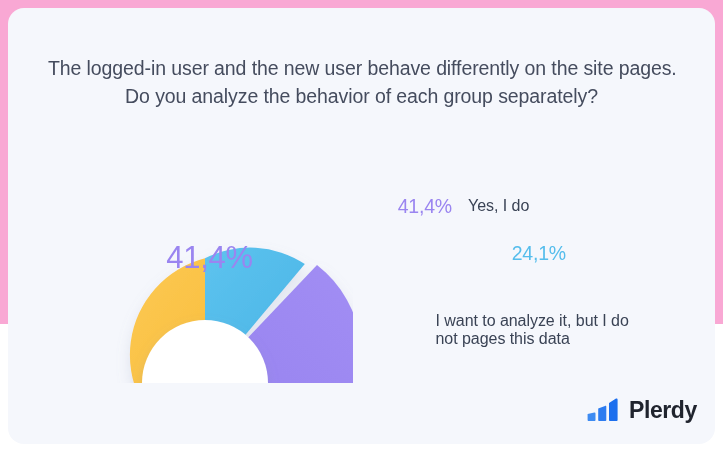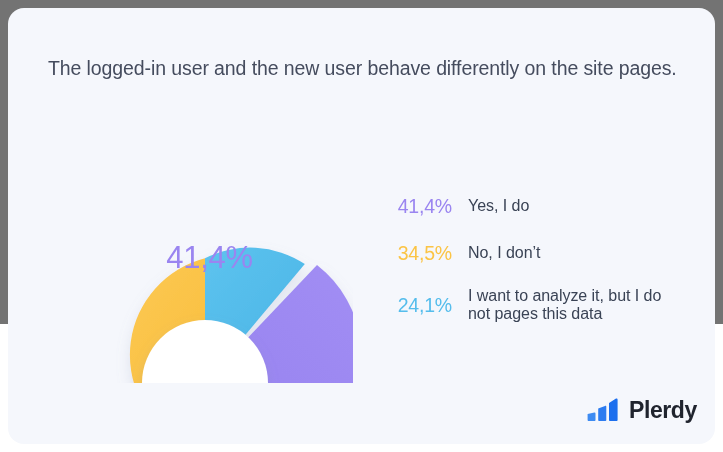--- a/index.html
+++ b/index.html
@@ -12,21 +12,21 @@
     height: 452px;
     overflow: hidden;
     font-family: "Liberation Sans", sans-serif;
     -webkit-font-smoothing: antialiased;
   }
 
   .page {
     position: relative;
     width: 723px;
     height: 324px;
-    background: #737373;
+    background: #f9a8d4;
   }
 
   .card {
     position: absolute;
     left: 8px;
     top: 8px;
     width: 707px;
     height: 436px;
     background: #F5F7FC;
     border-radius: 16px;
@@ -90,21 +90,21 @@
     position: absolute;
     left: 372px;
     top: 185px;
     width: 300px;
   }
   .legend-row {
     display: flex;
     align-items: center;
     margin-bottom: 21px;
   }
-  .legend-row:last-child { margin-bottom: 16px; }
+  .legend-row:last-child { margin-bottom: 16px; flex-direction: column; }
   .legend-pct {
     width: 72px;
     flex: 0 0 72px;
     text-align: right;
     font-size: 19.5px;
     font-weight: 400;
     letter-spacing: -0.2px;
     line-height: 26px;
   }
   .legend-label {
@@ -140,20 +140,21 @@
   }
 </style>
 </head>
 <body>
 
 <div class="page">
   <div class="card">
 
     <div class="title">
       <span class="line">The logged-in user and the new user behave differently on the site pages.</span>
+      <span class="line">Do you analyze the behavior of each group separately?</span>
     </div>
 
     <div class="chart-wrap">
       <svg class="chart-svg" viewBox="0 0 285 250">
         <defs>
           <linearGradient id="gradYellow" x1="0" y1="0" x2="0.6" y2="1">
             <stop offset="0%" stop-color="#FCC956"></stop>
             <stop offset="100%" stop-color="#F9BE3A"></stop>
           </linearGradient>
           <linearGradient id="gradBlue" x1="0.15" y1="0" x2="1" y2="1">
@@ -195,24 +196,20 @@
       </div>
     </div>
 
     <div class="legend">
 
       <div class="legend-row">
         <div class="legend-pct" style="color:#9A85F0;">41,4%</div>
         <div class="legend-label">Yes, I do</div>
       </div>
 
-      <div class="legend-row">
-        <div class="legend-pct" style="color:#FBC445;">34,5%</div>
-        <div class="legend-label">No, I don’t</div>
-      </div>
 
       <div class="legend-row">
         <div class="legend-pct" style="color:#55BDEC;">24,1%</div>
         <div class="legend-label">I want to analyze it, but I do not pages this data</div>
       </div>
 
     </div>
 
     <div class="logo">
       <svg class="logo-mark" viewBox="0 0 34 26">

